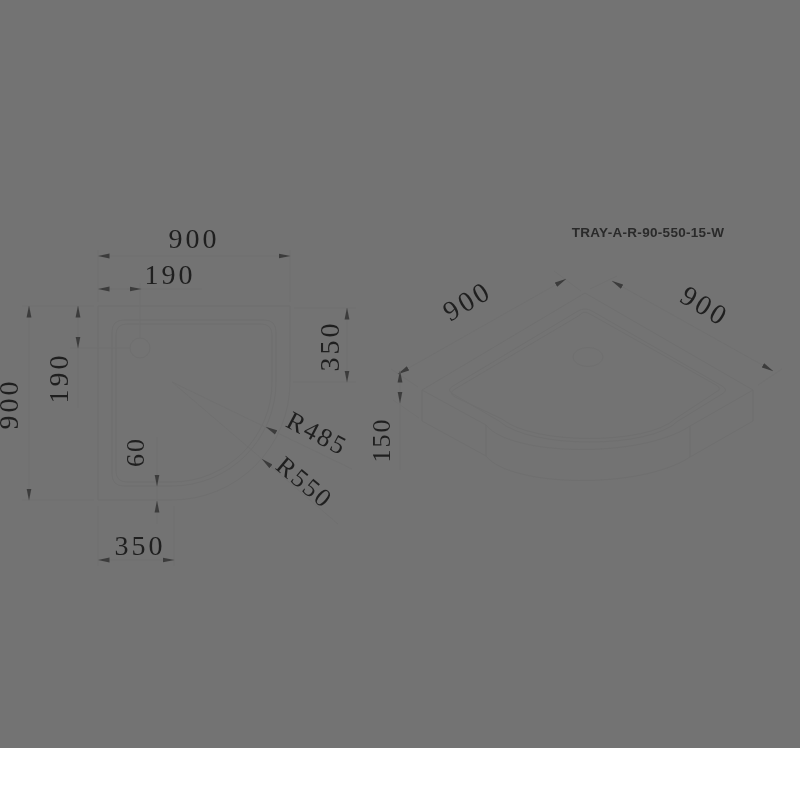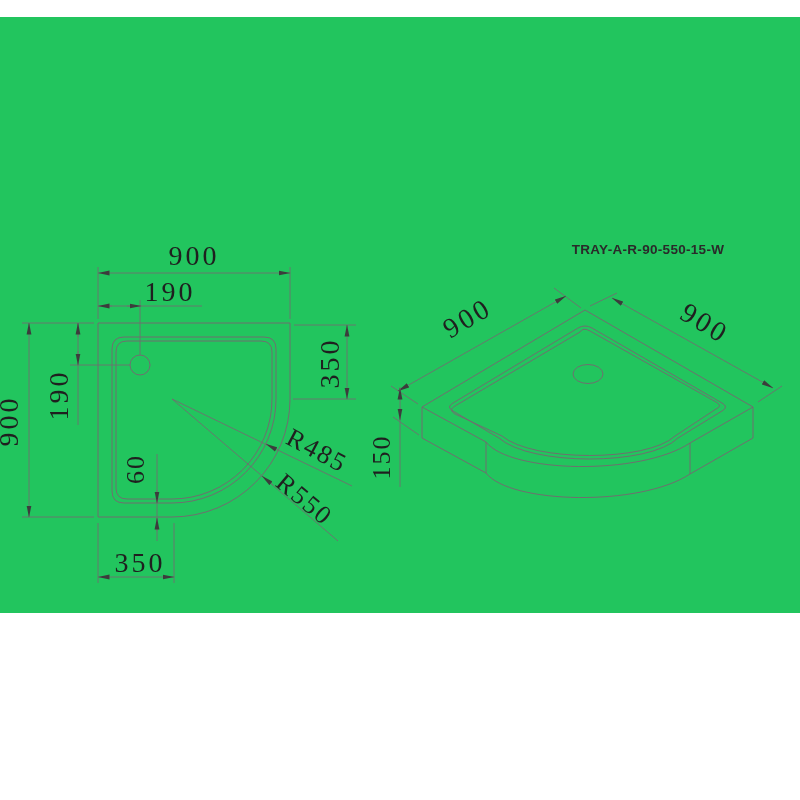--- a/index.html
+++ b/index.html
@@ -1,16 +1,16 @@
 <!DOCTYPE html>
 <html><head>
 <meta charset="utf-8">
 <style>
   html,body{margin:0;padding:0;background:#ffffff;}
-  .canvas{position:relative;width:800px;height:596px;background:#22c55e;overflow:hidden;margin-top:17px;}
+  .canvas{position:relative;width:800px;height:748px;background:#737373;overflow:hidden;}
   svg{display:block;}
   .geo{stroke:#6f6f6f;stroke-width:1;fill:none;}
   .thin{stroke:#6f6f6f;stroke-width:0.9;fill:none;}
   .dim{font-family:"Liberation Serif","DejaVu Serif",serif;font-size:28px;fill:#1f1f1f;letter-spacing:3px;}
   .dim-sm{font-family:"Liberation Serif","DejaVu Serif",serif;font-size:26px;fill:#1f1f1f;letter-spacing:2px;}
   .model-label{font-family:"Liberation Sans","DejaVu Sans",sans-serif;font-weight:bold;font-size:13.5px;fill:#2a2a2a;letter-spacing:0.3px;}
 </style>
 </head>
 <body>
 

